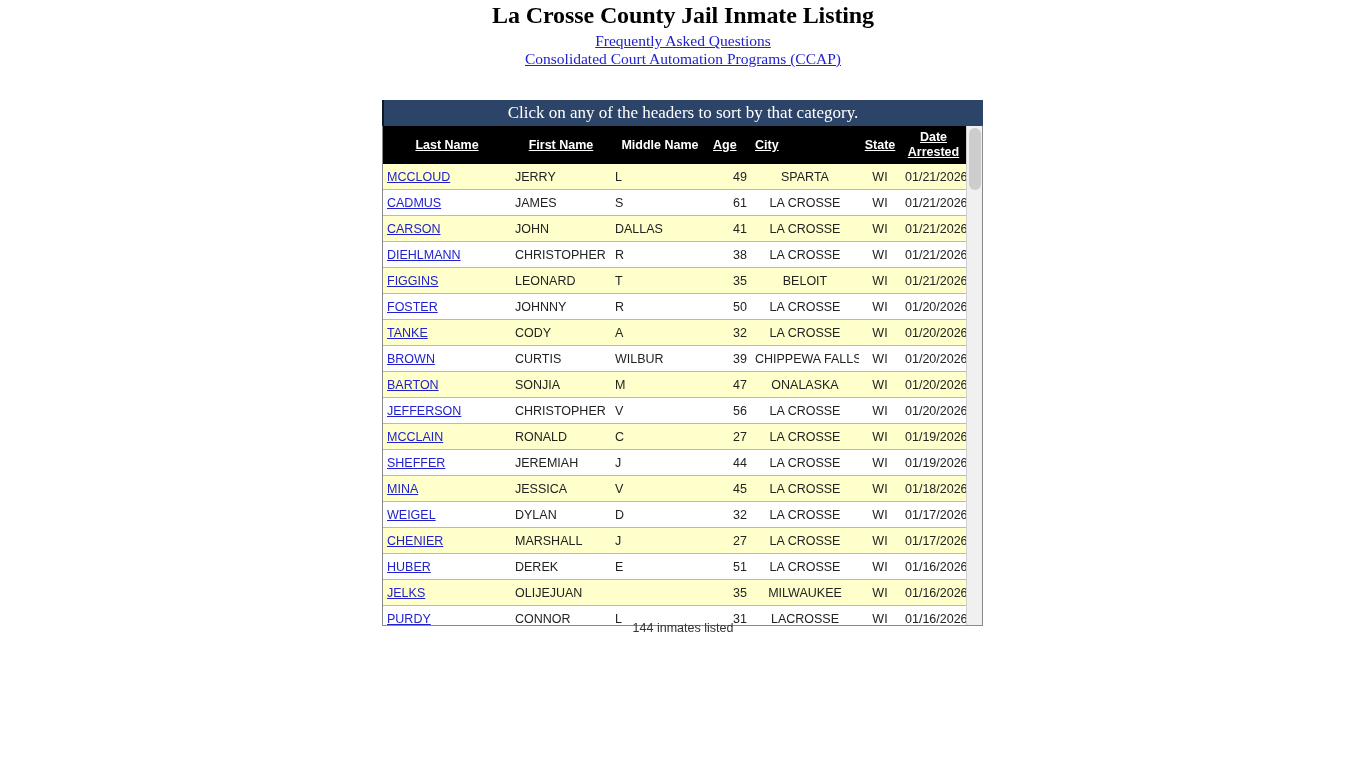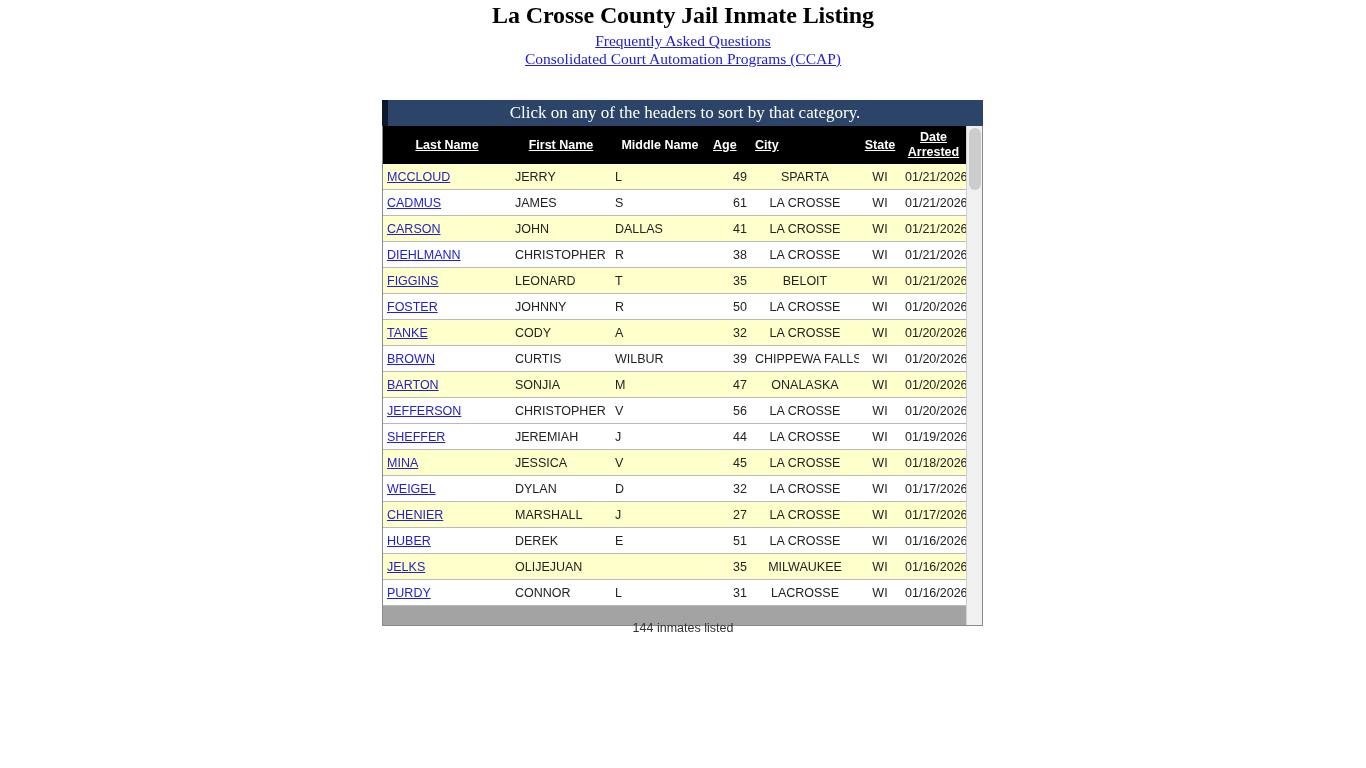--- a/index.html
+++ b/index.html
@@ -58,33 +58,33 @@
   }
 
   .sort-banner {
     background: #2c4468;
     color: #ffffff;
     text-align: center;
     font-family: "Liberation Serif", serif;
     font-size: 17px;
     line-height: 26px;
     height: 26px;
-    border-left: 6px solid #0f172a;
+    border-left: 2px solid #0f172a;
     border-right: 1px solid #2c4468;
     box-sizing: border-box;
   }
 
   .grid-outer {
     position: relative;
     width: 601px;
     height: 500px;
     box-sizing: border-box;
     border: 1px solid #8a8a8a;
     border-top: none;
-    background: #a3a3a3;
+    background: #0f172a;
     overflow: hidden;
   }
 
   table.inmates {
     border-collapse: collapse;
     width: 583px;
     table-layout: fixed;
     font-size: 12.5px;
     color: #222222;
   }
@@ -320,20 +320,29 @@
             </tr>
             <tr class="even">
               <td class="c-last"><a href="#">JEFFERSON</a></td>
               <td class="c-first">CHRISTOPHER</td>
               <td class="c-middle">V</td>
               <td class="c-age">56</td>
               <td class="c-city">LA CROSSE</td>
               <td class="c-state">WI</td>
               <td class="c-date">01/20/2026</td>
             </tr>
+            <tr class="odd">
+              <td class="c-last"><a href="#">MCCLAIN</a></td>
+              <td class="c-first">RONALD</td>
+              <td class="c-middle">C</td>
+              <td class="c-age">27</td>
+              <td class="c-city">LA CROSSE</td>
+              <td class="c-state">WI</td>
+              <td class="c-date">01/19/2026</td>
+            </tr>
             <tr class="even">
               <td class="c-last"><a href="#">SHEFFER</a></td>
               <td class="c-first">JEREMIAH</td>
               <td class="c-middle">J</td>
               <td class="c-age">44</td>
               <td class="c-city">LA CROSSE</td>
               <td class="c-state">WI</td>
               <td class="c-date">01/19/2026</td>
             </tr>
             <tr class="odd">

